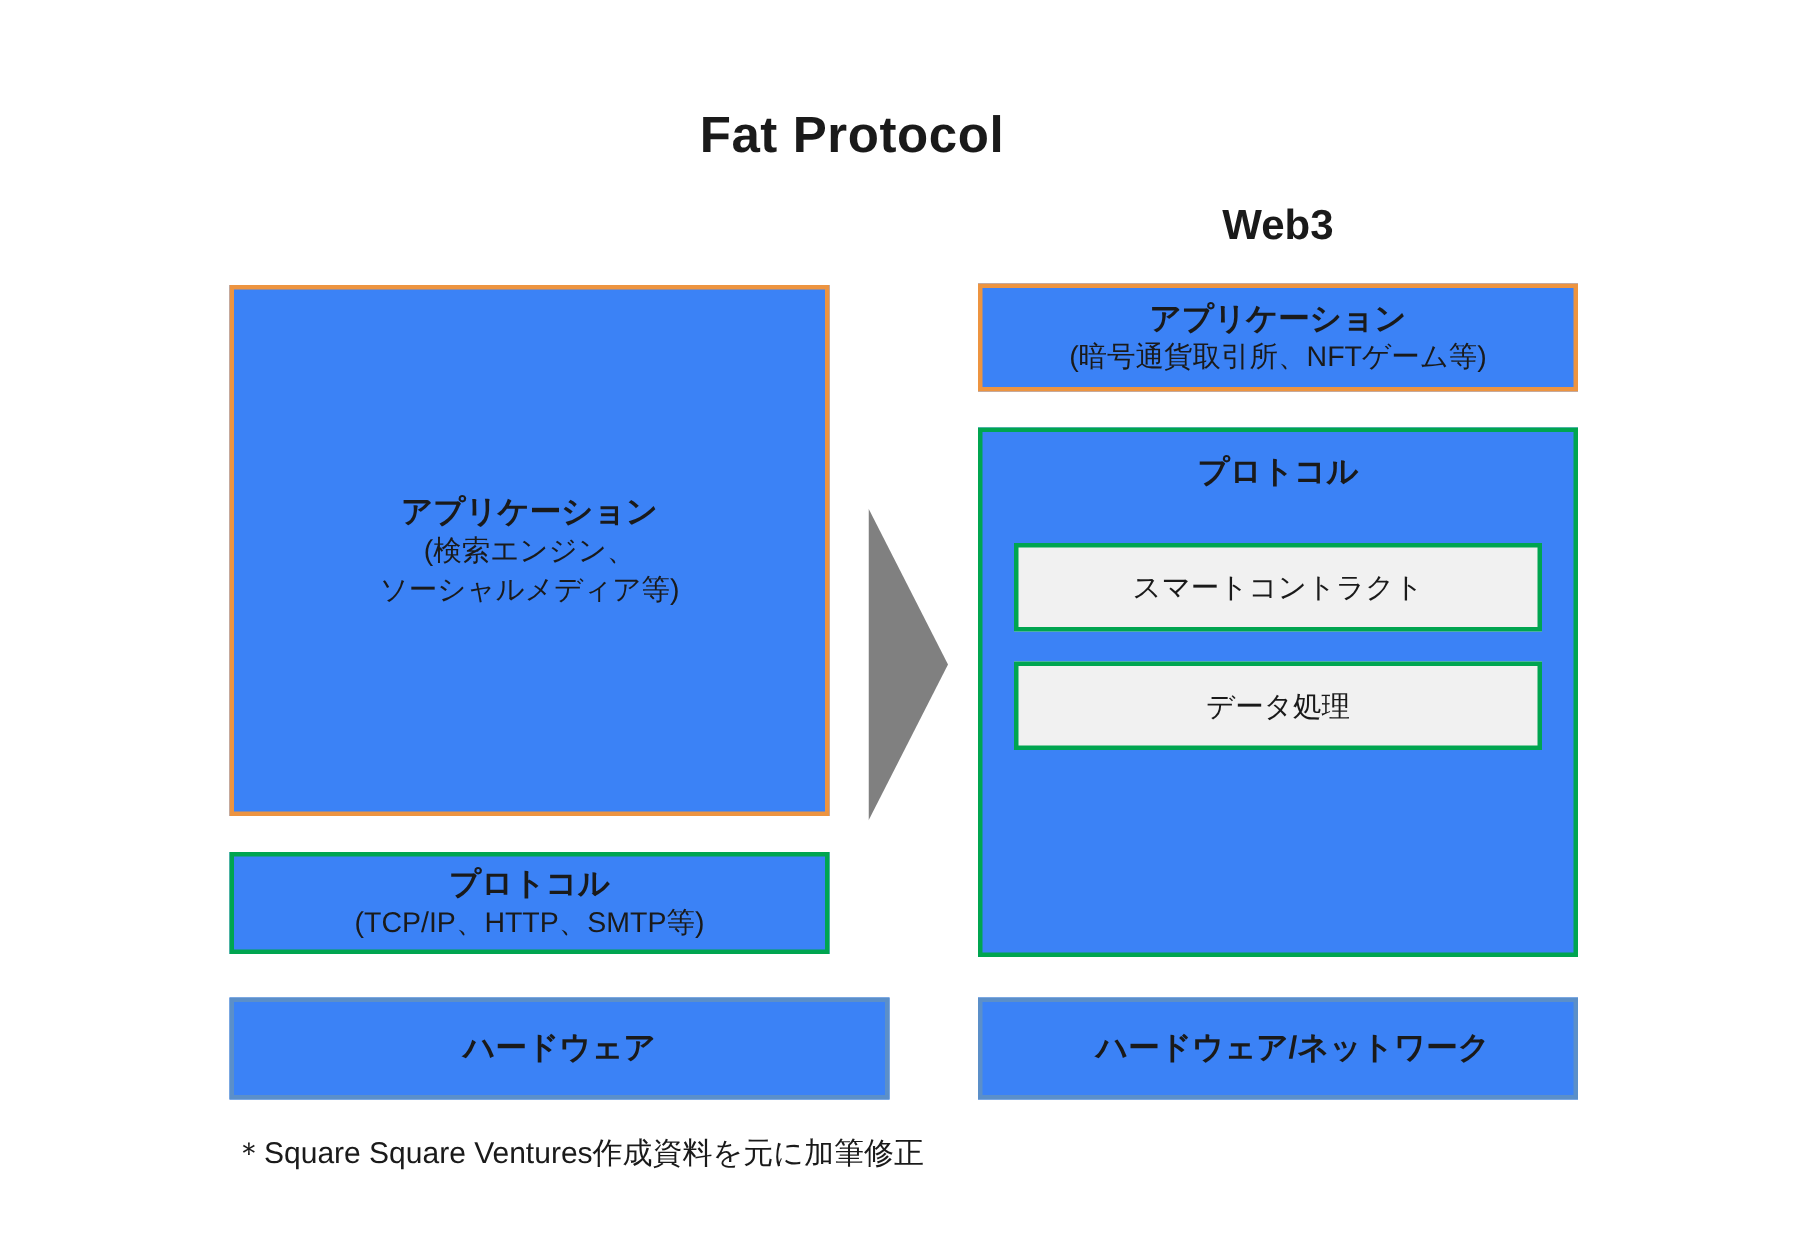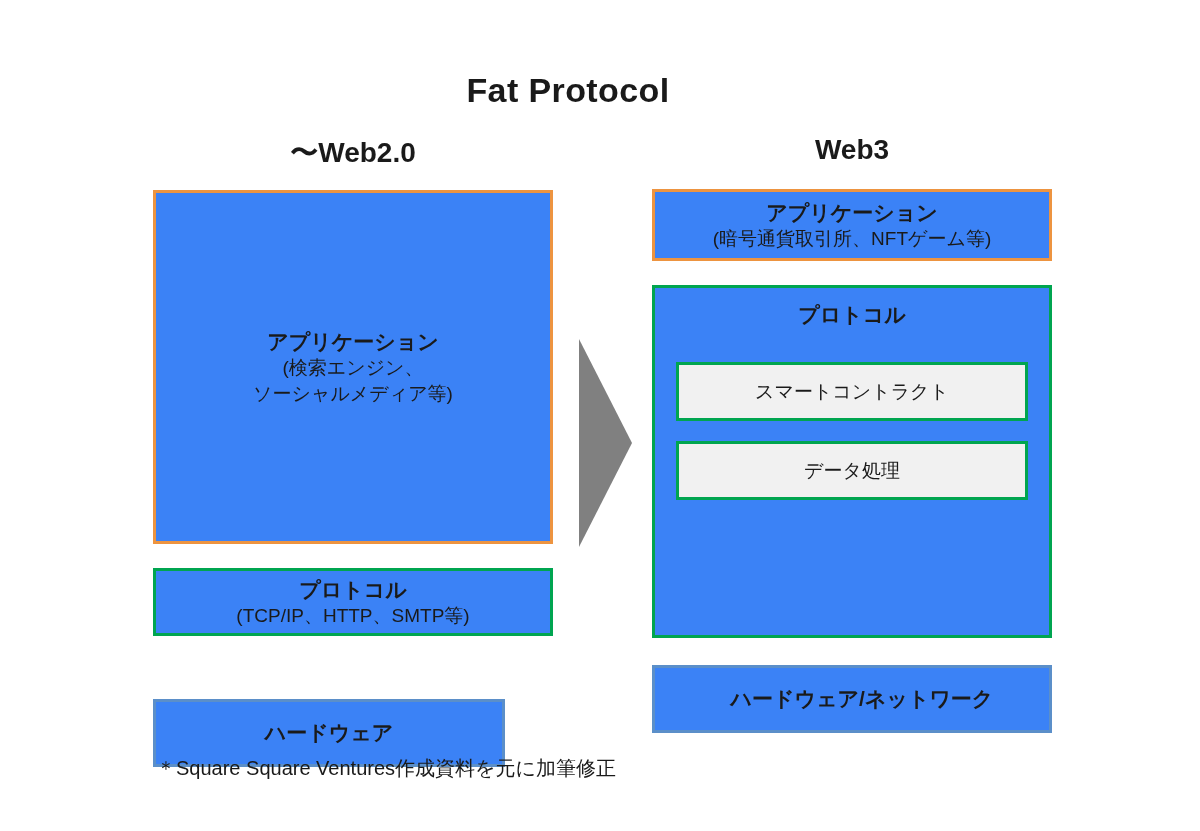--- a/index.html
+++ b/index.html
@@ -71,21 +71,21 @@
   }
 
   
   .bd-orange { border: 3px solid #ED9440; }
   .bd-green  { border: 3px solid #00A550; }
   .bd-blue   { border: 3px solid #5B8FC9; }
 
   
   #left-app      { left: 153px; top: 190px;  width: 400px; height: 354px; }
   #left-protocol { left: 153px; top: 568px;  width: 400px; height: 68px;  }
-  #left-hardware { left: 153px; top: 699px;  width: 352px; height: 68px;  }
+  #left-hardware { left: 153px; top: 665px;  width: 440px; height: 68px;  }
 
   
   #right-app        { left: 652px; top: 189px; width: 400px; height: 72px; }
   #right-protocol   { left: 652px; top: 285px; width: 400px; height: 353px;
                       justify-content: flex-start; }
   #right-hardware   { left: 652px; top: 665px; width: 400px; height: 68px; padding-left: 20px; }
 
   #right-protocol .b-title {
     margin-top: 13px;
     margin-bottom: 0;
@@ -133,21 +133,20 @@
     white-space: nowrap;
   }
 </style>
 </head>
 <body>
 
 <div id="slide">
 
   <div class="slide-title">Fat Protocol</div>
 
-  <div class="col-header" id="header-left">〜Web2.0</div>
   <div class="col-header" id="header-right">Web3</div>
 
   <div class="box bd-orange" id="left-app">
     <div class="b-title">アプリケーション</div>
     <div class="b-sub">(検索エンジン、</div>
     <div class="b-sub">ソーシャルメディア等)</div>
   </div>
 
   <div class="box bd-green" id="left-protocol">
     <div class="b-title">プロトコル</div>

